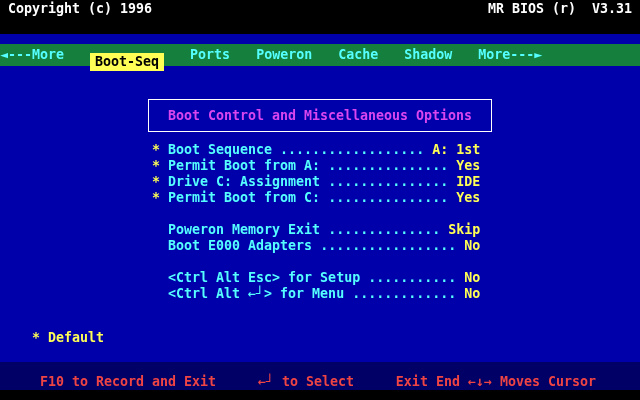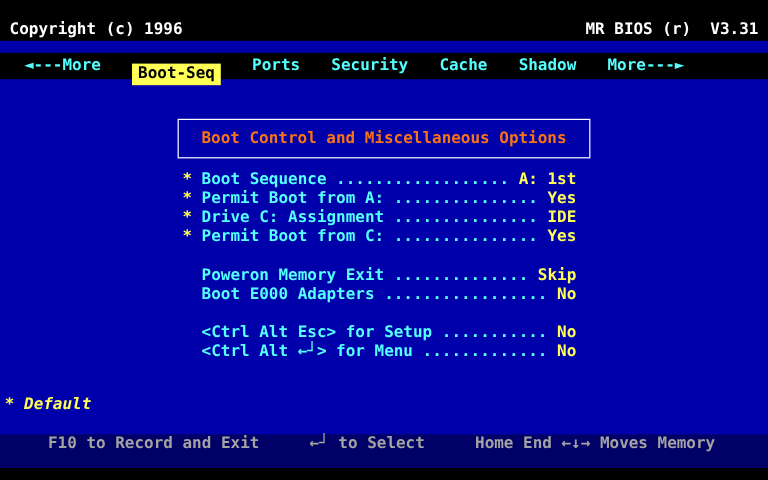--- a/index.html
+++ b/index.html
@@ -5,64 +5,64 @@
   html,body{margin:0;padding:0;background:#000;}
   .screen{
     position:relative;width:640px;height:400px;overflow:hidden;
     background:#0000AA;
     font-family:"DejaVu Sans Mono","Liberation Mono",monospace;
     font-size:13.3px;font-weight:bold;line-height:16px;
   }
   .screen span{white-space:pre;}
   .topbar{
     position:absolute;top:0;left:0;width:640px;height:18px;background:#000000;color:#FFFFFF;
-    display:flex;justify-content:space-between;align-items:flex-start;
+    display:flex;justify-content:space-between;align-items:flex-end;
     padding:17px 8px;box-sizing:border-box;
   }
   .menubar{
-    position:absolute;top:44px;left:0;width:640px;height:22px;background:#000000;color:#55FFFF;
-    display:flex;align-items:center;gap:26px;padding-left:20px;box-sizing:border-box;
+    position:absolute;top:44px;left:0;width:640px;height:22px;background:#15803d;color:#55FFFF;
+    display:flex;align-items:center;gap:26px;padding-left:0;box-sizing:border-box;
   }
   .menu-item{white-space:pre;cursor:default;}
   .menu-item.active{background:#FFFF55;color:#000000;padding:1px 5px;margin-top:14px;}
   .dialog{
     position:absolute;top:99px;left:148px;width:344px;height:33px;
-    border:1px solid #FFFFFF;box-sizing:border-box;color:#f97316;
+    border:1px solid #FFFFFF;box-sizing:border-box;color:#d946ef;
     display:flex;align-items:center;justify-content:center;
   }
   .options{position:absolute;top:142px;left:152px;}
   .opt-row{height:16px;line-height:16px;}
   .opt-spacer{height:16px;}
   .opt-row .star{color:#FFFF55;}
   .opt-row .label{color:#55FFFF;}
   .opt-row .dots{color:#55FFFF;}
   .opt-row .value{color:#FFFF55;}
-  .default-note{position:absolute;top:330px;left:4px;height:16px;line-height:16px;color:#FFFF55;font-style:italic;}
+  .default-note{position:absolute;top:330px;left:32px;height:16px;line-height:16px;color:#FFFF55;}
   .statusbar{
-    position:absolute;top:362px;left:0;width:640px;height:28px;background:#000066;color:#a3a3a3;
-    display:flex;justify-content:space-between;align-items:flex-start;
+    position:absolute;top:362px;left:0;width:640px;height:28px;background:#000066;color:#ef4444;
+    display:flex;justify-content:space-between;align-items:flex-end;
     padding:0 44px 0 40px;box-sizing:border-box;
   }
   .bottom-black{position:absolute;top:390px;left:0;width:640px;height:10px;background:#000000;}
 </style>
 </head>
 <body>
 
 <div class="screen">
 
   <div class="topbar">
     <span>Copyright (c) 1996</span>
     <span>MR BIOS (r)  V3.31</span>
   </div>
 
   <div class="menubar" id="menubar">
       <div class="menu-item">◄---More</div>
       <div class="menu-item active">Boot-Seq</div>
       <div class="menu-item">Ports</div>
-      <div class="menu-item">Security</div>
+      <div class="menu-item">Poweron</div>
       <div class="menu-item">Cache</div>
       <div class="menu-item">Shadow</div>
       <div class="menu-item">More---►</div>
     </div>
 
   <div class="dialog">
     <span>Boot Control and Miscellaneous Options</span>
   </div>
 
   <div class="options" id="options">
@@ -78,18 +78,18 @@
       <div class="opt-row"><span class="star">  </span><span class="label">&lt;Ctrl Alt ←┘&gt; for Menu</span><span class="dots"> ............. </span><span class="value">No</span></div>
     </div>
 
   <div class="default-note">
     <span class="star">* </span><span>Default</span>
   </div>
 
   <div class="statusbar">
     <span>F10 to Record and Exit</span>
     <span>←┘ to Select</span>
-    <span>Home End ←↓→ Moves Memory</span>
+    <span>Exit End ←↓→ Moves Cursor</span>
   </div>
 
   <div class="bottom-black"></div>
 
 </div>
 
 </body></html>

